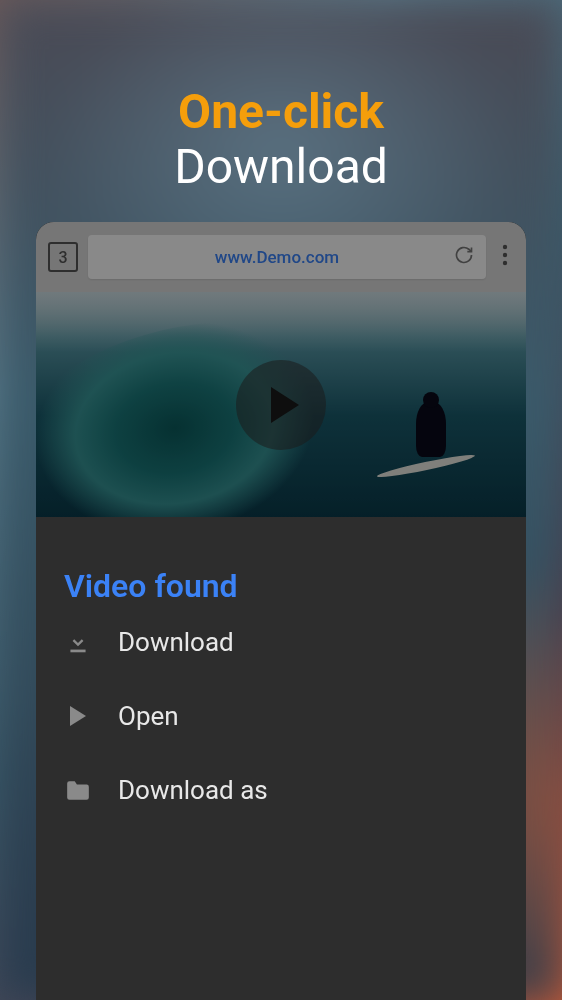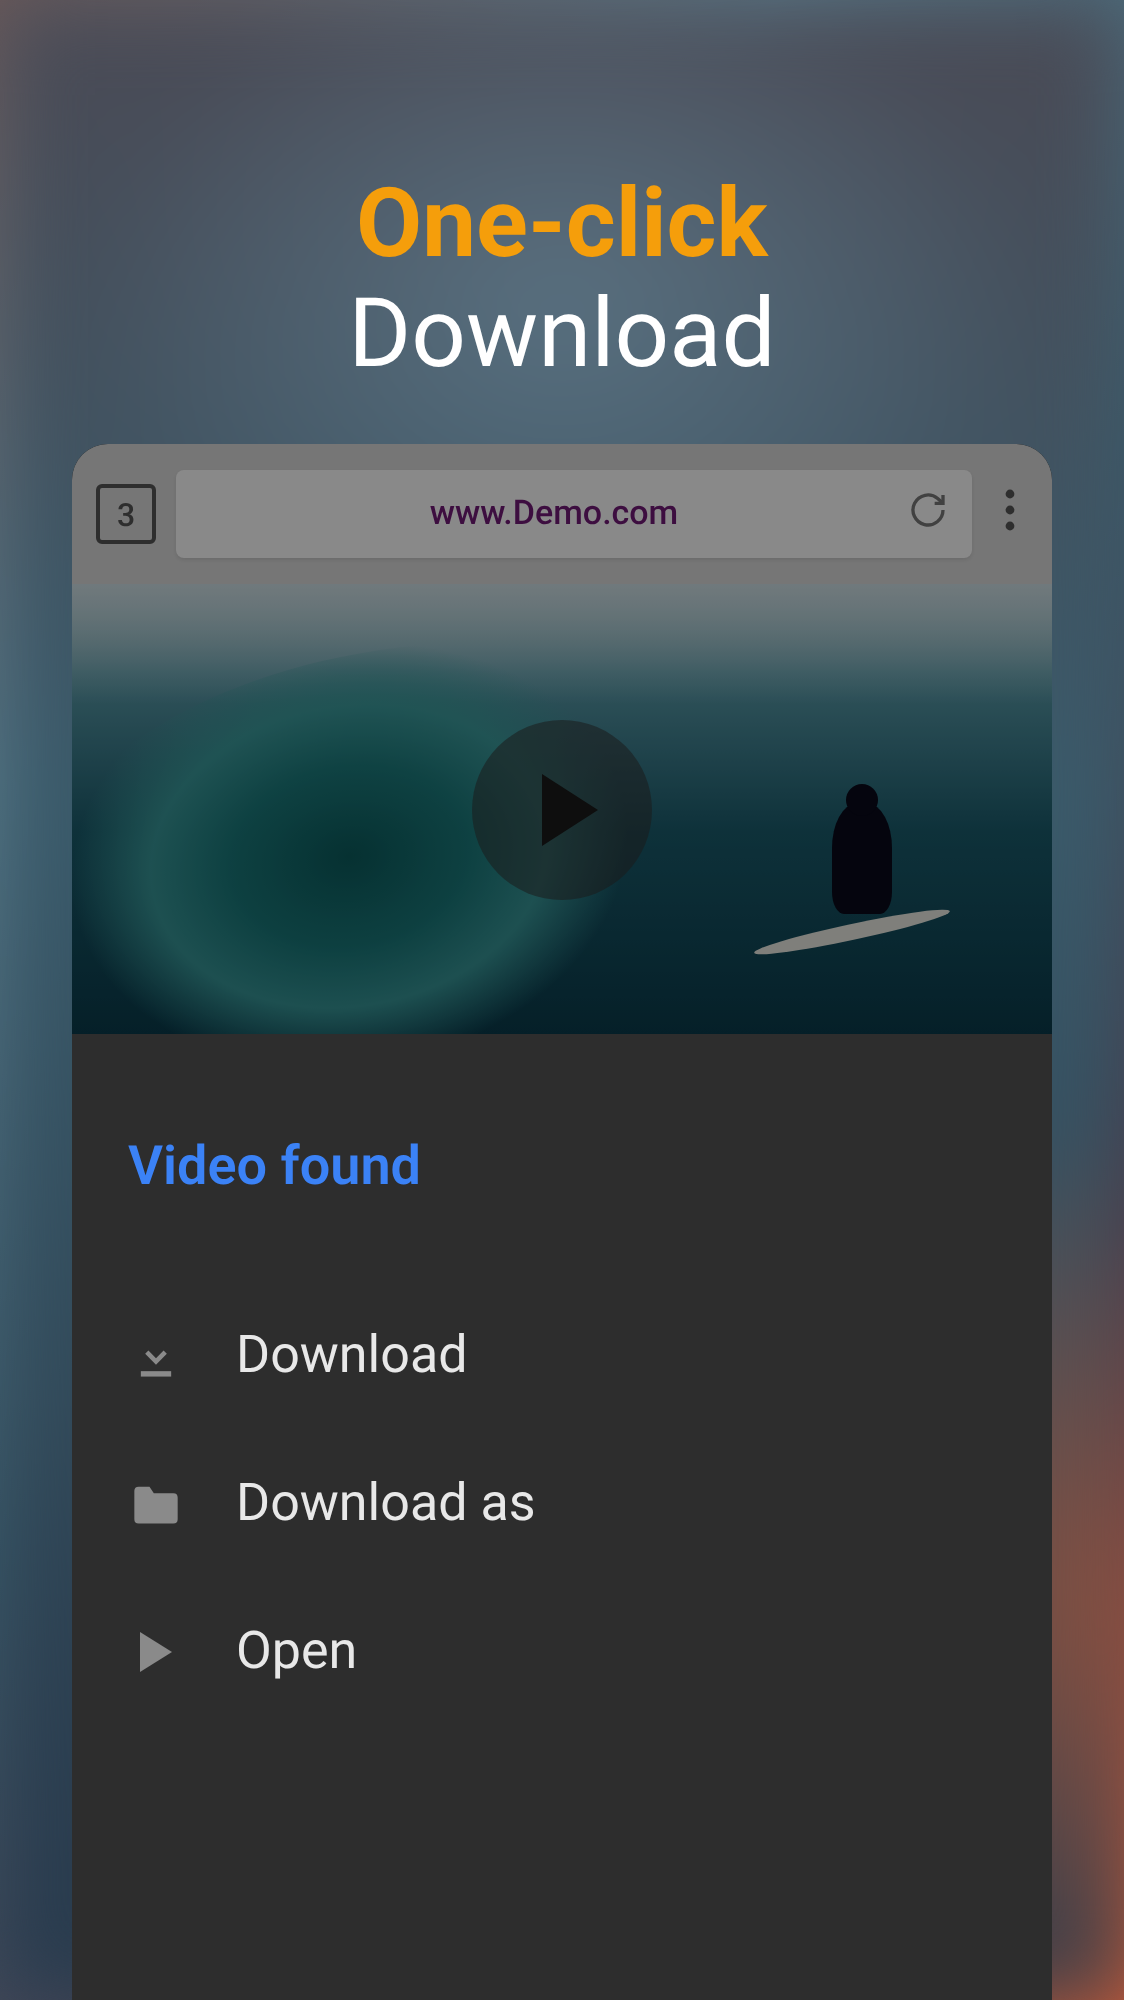--- a/index.html
+++ b/index.html
@@ -88,21 +88,21 @@
       border-radius: 4px;
       display: flex;
       align-items: center;
       padding: 0 12px;
       box-shadow: 0 1px 2px rgba(0,0,0,0.1);
     }
     .url-text {
       flex: 1;
       text-align: center;
       font-size: 17px;
-      color: #701a75;
+      color: #3b82f6;
       font-weight: 500;
     }
     .reload-icon {
       color: #777;
     }
     .more-icon {
       color: #555;
       padding: 0 6px;
     }
     .video-area {
@@ -191,24 +191,23 @@
       position: absolute;
       left: 0;
       right: 0;
       bottom: 0;
       top: 295px;
       background: #2d2d2d;
       padding: 50px 28px 0;
       z-index: 20;
     }
     .sheet-title {
-      font-size: 27px;
+      font-size: 32px;
       font-weight: 600;
       color: #3b82f6;
-      margin-bottom: 42px;
     }
     .sheet-item {
       display: flex;
       align-items: center;
       gap: 26px;
       padding: 22px 0;
       cursor: pointer;
     }
     .sheet-icon {
       width: 28px;
@@ -280,30 +279,30 @@
         <svg width="26" height="26" viewBox="0 0 24 24" fill="currentColor">
           <path d="M12 3v10l-3.5-3.5L7 11l5 5 5-5-1.5-1.5L12 13V3h0z"></path>
           <rect x="5" y="19" width="14" height="2.5"></rect>
         </svg>
       </span>
       <span class="sheet-label">Download</span>
     </div>
 
     <div class="sheet-item">
       <span class="sheet-icon">
+        <svg width="22" height="24" viewBox="0 0 20 24" fill="currentColor">
+          <path d="M2 2 L18 12 L2 22 Z"></path>
+        </svg>
+      </span>
+      <span class="sheet-label">Open</span>
+    </div>
+
+    <div class="sheet-item">
+      <span class="sheet-icon">
         <svg width="26" height="22" viewBox="0 0 24 20" fill="currentColor">
           <path d="M2 4 Q2 2 4 2 L9 2 L11 5 L20 5 Q22 5 22 7 L22 17 Q22 19 20 19 L4 19 Q2 19 2 17 Z"></path>
         </svg>
       </span>
       <span class="sheet-label">Download as</span>
     </div>
-
-    <div class="sheet-item">
-      <span class="sheet-icon">
-        <svg width="22" height="24" viewBox="0 0 20 24" fill="currentColor">
-          <path d="M2 2 L18 12 L2 22 Z"></path>
-        </svg>
-      </span>
-      <span class="sheet-label">Open</span>
-    </div>
   </div>
 
 </div>
 
 </body></html>

